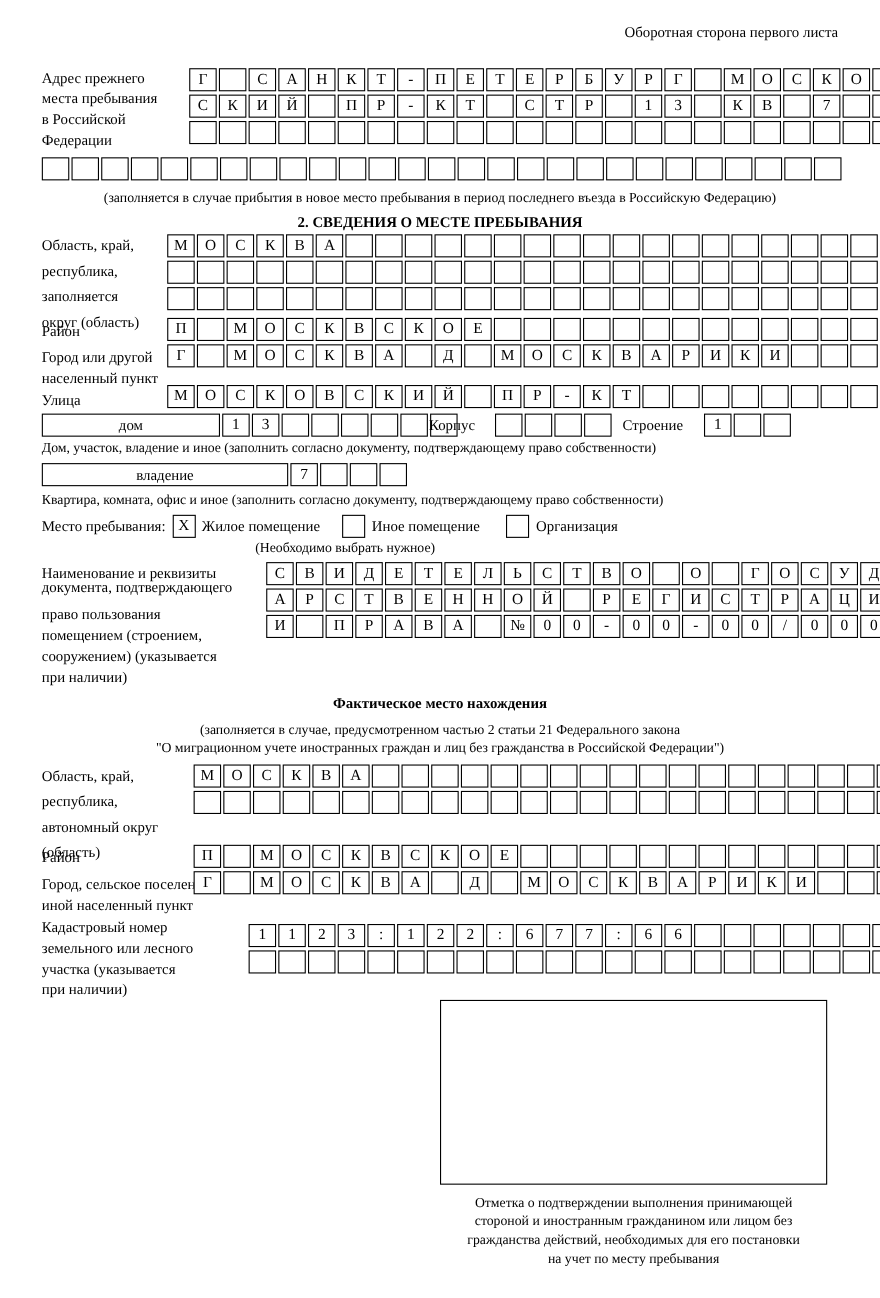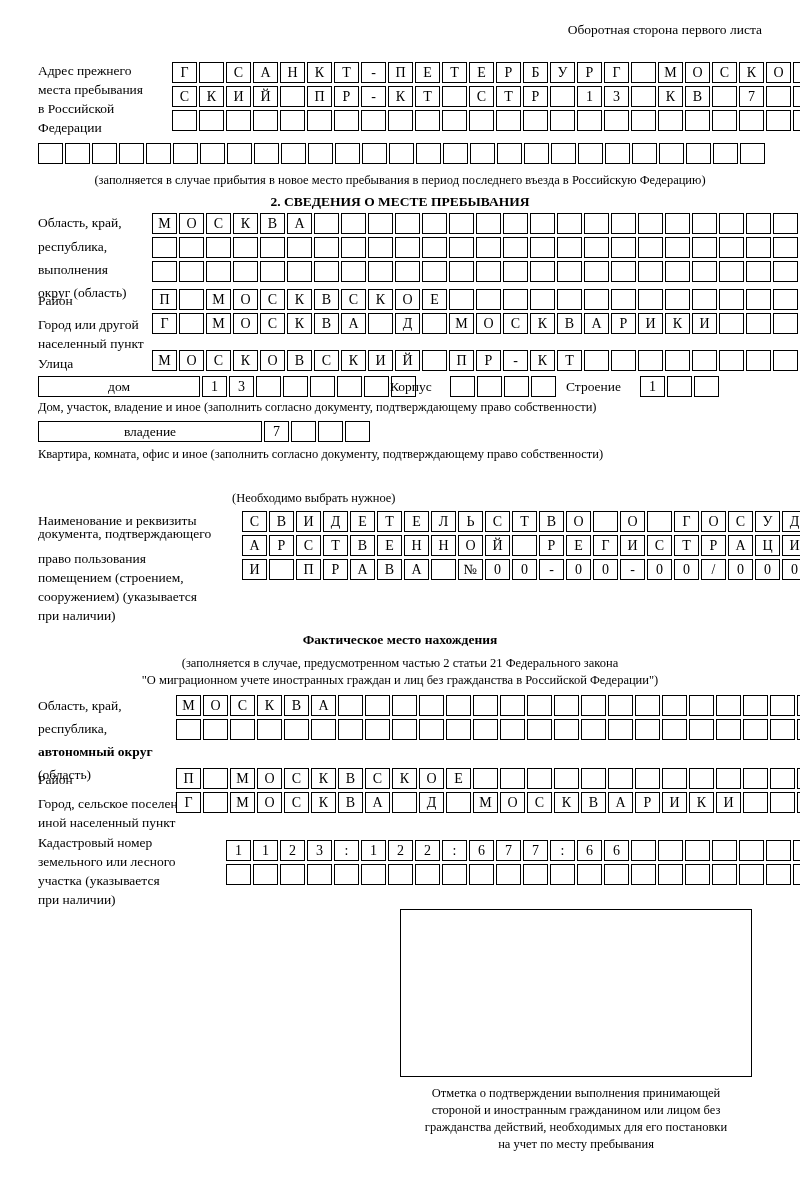--- a/index.html
+++ b/index.html
@@ -212,21 +212,21 @@
       <div class="cell"></div>
       <div class="cell"></div>
     </div>
 
   <div class="center" style="left:38px; top:172px; width:724px;">(заполняется в случае прибытия в новое место пребывания в период последнего въезда в Российскую Федерацию)</div>
 
   <div class="center bold" style="left:38px; top:194px; width:724px; font-size:13.5px;">2. СВЕДЕНИЯ О МЕСТЕ ПРЕБЫВАНИЯ</div>
 
   <div class="lbl" style="left:38px; top:214px;">Область, край,</div>
   <div class="lbl" style="left:38px; top:238px;">республика,</div>
-  <div class="lbl" style="left:38px; top:261px;">выполнения</div>
+  <div class="lbl" style="left:38px; top:261px;">заполняется</div>
   <div class="lbl" style="left:38px; top:284px;">округ (область)</div>
 
   <div class="boxrow" id="s2-region1" style="left:152px; top:213px;">
       <div class="cell">М</div>
       <div class="cell">О</div>
       <div class="cell">С</div>
       <div class="cell">К</div>
       <div class="cell">В</div>
       <div class="cell">А</div>
       <div class="cell"></div>
@@ -415,20 +415,29 @@
 
   <div class="labelbox" style="left:38px; top:421px; width:224px;">владение</div>
   <div class="boxrow" id="s2-flat" style="left:264px; top:421px;">
       <div class="cell">7</div>
       <div class="cell"></div>
       <div class="cell"></div>
       <div class="cell"></div>
     </div>
   <div class="lbl" style="left:38px; top:446px; font-size:12.5px;">Квартира, комната, офис и иное (заполнить согласно документу, подтверждающему право собственности)</div>
 
+  <div class="inlinewrap" style="left:38px; top:468px;">
+    <span>Место пребывания:</span>
+    <span class="chk">X</span>
+    <span>Жилое помещение</span>
+    <span class="chk" style="margin-left:14px;"></span>
+    <span>Иное помещение</span>
+    <span class="chk" style="margin-left:18px;"></span>
+    <span>Организация</span>
+  </div>
   <div class="lbl" style="left:232px; top:490px; font-size:12.5px;">(Необходимо выбрать нужное)</div>
 
   <div class="lbl" style="left:38px; top:512px;">Наименование и реквизиты</div>
   <div class="lbl" style="left:38px; top:525px;">документа, подтверждающего</div>
   <div class="lbl" style="left:38px; top:550px;">право пользования</div>
   <div class="lbl" style="left:38px; top:569px;">помещением (строением,</div>
   <div class="lbl" style="left:38px; top:588px;">сооружением) (указывается</div>
   <div class="lbl" style="left:38px; top:607px;">при наличии)</div>
 
   <div class="boxrow" id="s2-doc1" style="left:242px; top:511px;">
@@ -500,21 +509,21 @@
       <div class="cell">0</div>
       <div class="cell">0</div>
     </div>
 
   <div class="center bold" style="left:38px; top:632px; width:724px; font-size:13.5px;">Фактическое место нахождения</div>
   <div class="center" style="left:38px; top:655px; width:724px;">(заполняется в случае, предусмотренном частью 2 статьи 21 Федерального закона</div>
   <div class="center" style="left:38px; top:672px; width:724px;">"О миграционном учете иностранных граждан и лиц без гражданства в Российской Федерации")</div>
 
   <div class="lbl" style="left:38px; top:697px;">Область, край,</div>
   <div class="lbl" style="left:38px; top:720px;">республика,</div>
-  <div class="lbl" style="left:38px; top:743px;font-weight:bold;">автономный округ</div>
+  <div class="lbl" style="left:38px; top:743px;">автономный округ</div>
   <div class="lbl" style="left:38px; top:766px;">(область)</div>
 
   <div class="boxrow" id="al-region1" style="left:176px; top:695px;">
       <div class="cell">М</div>
       <div class="cell">О</div>
       <div class="cell">С</div>
       <div class="cell">К</div>
       <div class="cell">В</div>
       <div class="cell">А</div>
       <div class="cell"></div>

